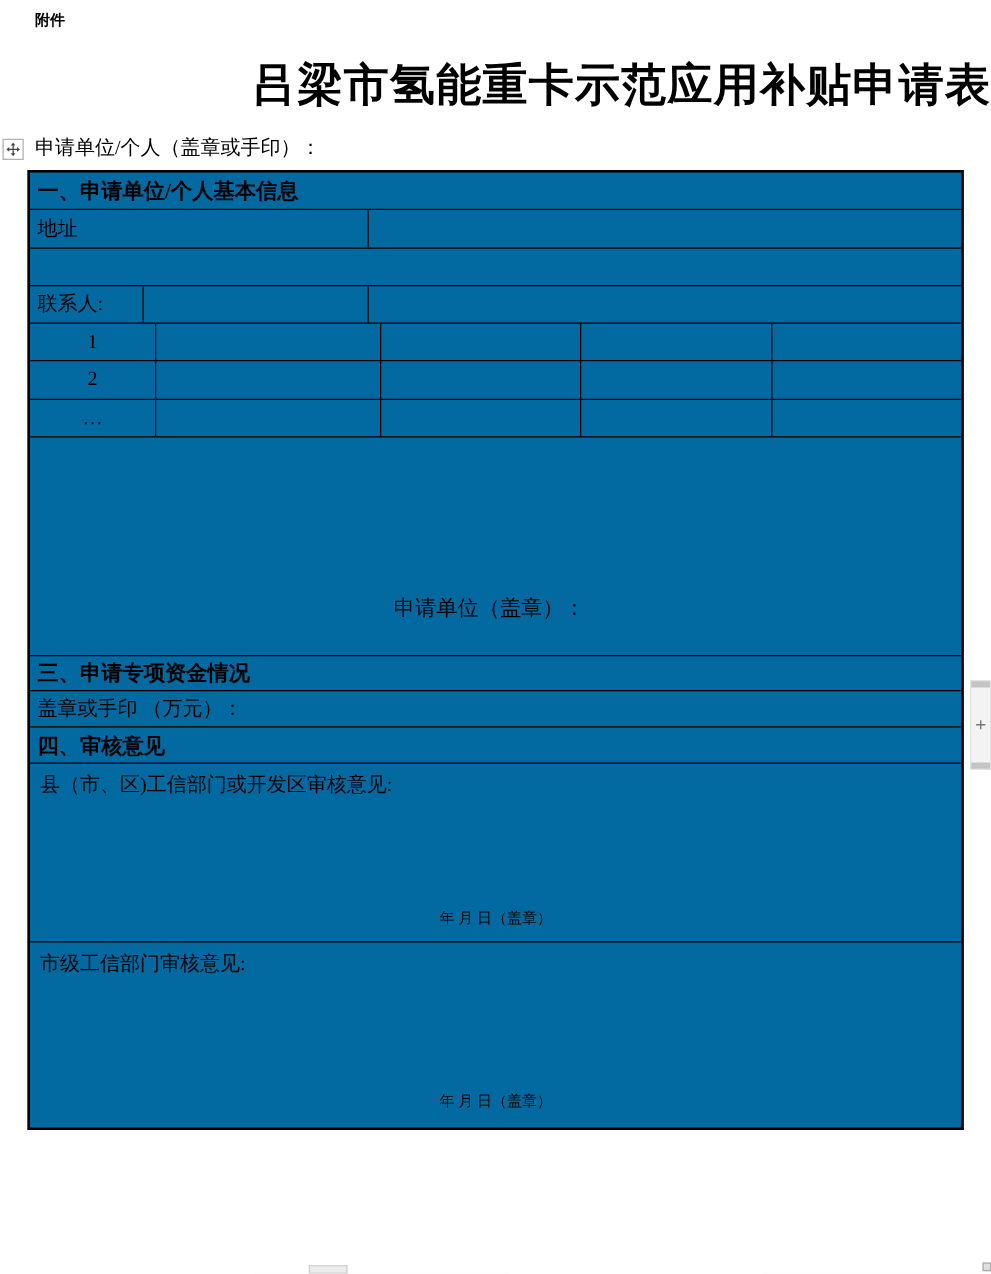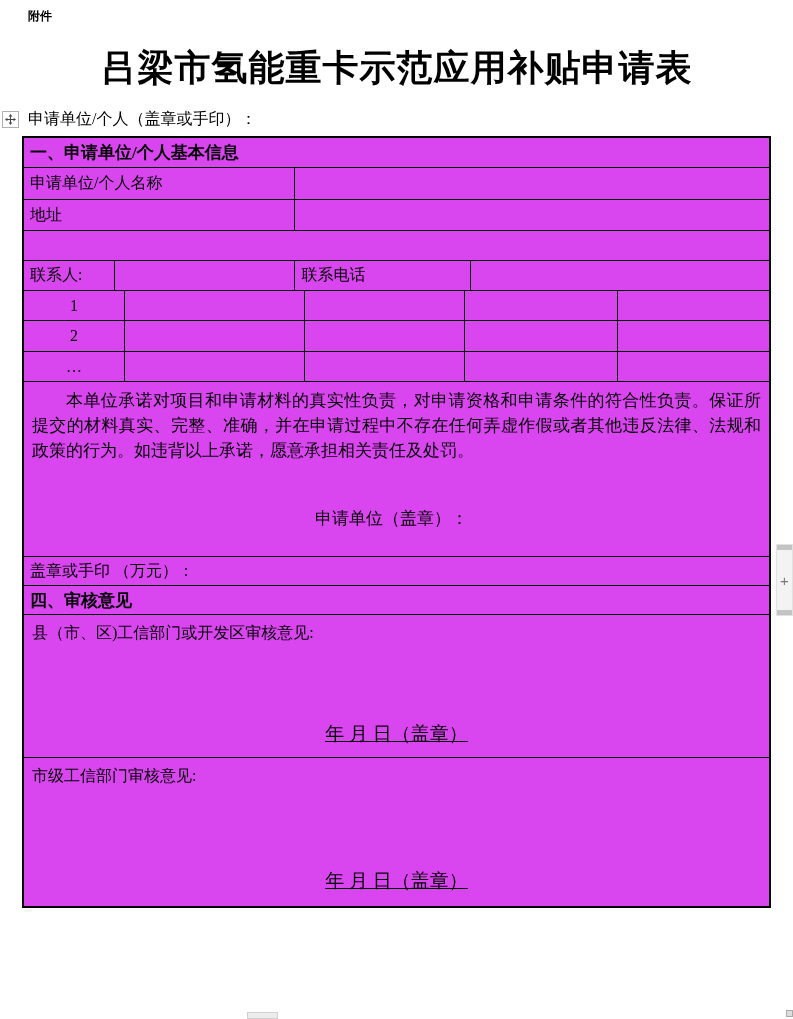--- a/index.html
+++ b/index.html
@@ -6,33 +6,33 @@
   html,body { background:#fff; }
   .page {
     position:relative; width:793px; height:1019px; background:#fff;
     font-family:"Liberation Serif","DejaVu Serif",serif; color:#000; overflow:hidden;
   }
   .attachment {
     position:absolute; left:28px; top:8px; font-size:12px; font-weight:600;
     font-family:"Liberation Sans","DejaVu Sans",sans-serif;
   }
   .title {
-    position:absolute; left:0; top:49px; width:100%; text-align:center;
+    position:absolute; left:0; top:49px; width:100%; text-align:right;
     font-size:36px; font-weight:bold; letter-spacing:1px; line-height:38px;
   }
   .applicant-line { position:absolute; left:28px; top:108px; font-size:16px; line-height:22px; }
 
   .move-handle {
     position:absolute; left:2px; top:111px; width:17px; height:17px;
     border:1px solid #b0b0b0; background:#fff;
     display:flex; align-items:center; justify-content:center;
   }
   .move-handle svg { display:block; }
 
-  .doc-table { position:absolute; left:22px; top:136px; width:749px; border:2px solid #000; background:#d946ef; }
+  .doc-table { position:absolute; left:22px; top:136px; width:749px; border:2px solid #000; background:#0369a1; }
   .t-row { display:flex; border-top:1px solid #000; }
   .t-row:first-child { border-top:none; }
   .c { border-left:1px solid #000; display:flex; align-items:center; padding:0 6px; font-size:16px; overflow:hidden; }
   .c:first-child { border-left:none; }
   .c.center { justify-content:center; }
   .sec-h { font-weight:bold; font-size:17px; }
 
   .h-sech1{height:29px} .h-name{height:32px} .h-addr{height:31px} .h-bank{height:30px}
   .h-contact{height:30px} .h-sech2{height:30px} .h-vhead{height:30px}
   .h-v1{height:30px} .h-v2{height:31px} .h-v3{height:30px}
@@ -41,21 +41,21 @@
 
   .w-full{width:100%}
   .w-lab{width:36.2%} .w-val{width:63.8%}
   .w-c1{width:12.1%} .w-c2{width:24.2%} .w-c3{width:23.6%} .w-c4{width:40.1%}
   .w-v1{width:13.4%} .w-v2{width:24.2%} .w-v3{width:21.5%} .w-v4{width:20.5%} .w-v5{width:20.4%}
 
   .c.block { display:block; position:relative; padding:6px 8px; }
   .commit-text { text-indent:2em; font-size:17px; line-height:25px; text-align:justify; }
   .commit-sign { position:absolute; left:0; right:10px; bottom:26px; text-align:center; font-size:17px; }
   .review-label { font-size:16px; line-height:24px; }
-  .date-line { position:absolute; left:0; right:0; bottom:10px; text-align:center; font-size:19px;text-decoration:underline; }
+  .date-line { position:absolute; left:0; right:0; bottom:10px; text-align:center; font-size:12px; }
   .date-line.city { bottom:12px; }
 
   .plus-widget {
     position:absolute; left:776px; top:544px; width:17px; height:72px;
     background:#f3f3f3; border:1px solid #e2e2e2; display:flex; flex-direction:column;
   }
   .plus-widget .strip { height:5px; background:#c4c4c4; }
   .plus-widget .plus {
     flex:1; display:flex; align-items:center; justify-content:center;
     color:#777; font-size:15px; font-family:"Liberation Sans","DejaVu Sans",sans-serif;
@@ -85,38 +85,33 @@
       </svg>
     </span>
   </div>
 
   <div class="doc-table">
 
     <div class="t-row h-sech1">
       <div class="c w-full sec-h">一、申请单位/个人基本信息</div>
     </div>
 
-    <div class="t-row h-name">
-      <div class="c w-lab">申请单位/个人名称</div>
-      <div class="c w-val"></div>
-    </div>
 
     <div class="t-row h-addr">
       <div class="c w-lab">地址</div>
       <div class="c w-val"></div>
     </div>
 
     <div class="t-row h-bank">
       <div class="c w-val"></div>
     </div>
 
     <div class="t-row h-contact">
       <div class="c w-c1">联系人:</div>
       <div class="c w-c2"></div>
-      <div class="c w-c3">联系电话</div>
       <div class="c w-c4"></div>
     </div>
 
 
 
     <div class="t-row h-v1">
       <div class="c w-v1 center">1</div>
       <div class="c w-v2"></div>
       <div class="c w-v3"></div>
       <div class="c w-v4"></div>
@@ -134,25 +129,27 @@
     <div class="t-row h-v3">
       <div class="c w-v1 center">…</div>
       <div class="c w-v2"></div>
       <div class="c w-v3"></div>
       <div class="c w-v4"></div>
       <div class="c w-v5"></div>
     </div>
 
     <div class="t-row h-commit">
       <div class="c w-full block">
-        <p class="commit-text">本单位承诺对项目和申请材料的真实性负责，对申请资格和申请条件的符合性负责。保证所提交的材料真实、完整、准确，并在申请过程中不存在任何弄虚作假或者其他违反法律、法规和政策的行为。如违背以上承诺，愿意承担相关责任及处罚。</p>
         <div class="commit-sign">申请单位（盖章）：</div>
       </div>
     </div>
 
+    <div class="t-row h-sech3">
+      <div class="c w-full sec-h">三、申请专项资金情况</div>
+    </div>
 
     <div class="t-row h-amount">
       <div class="c w-full">盖章或手印 （万元）：</div>
     </div>
 
     <div class="t-row h-sech4">
       <div class="c w-full sec-h">四、审核意见</div>
     </div>
 
     <div class="t-row h-county">

